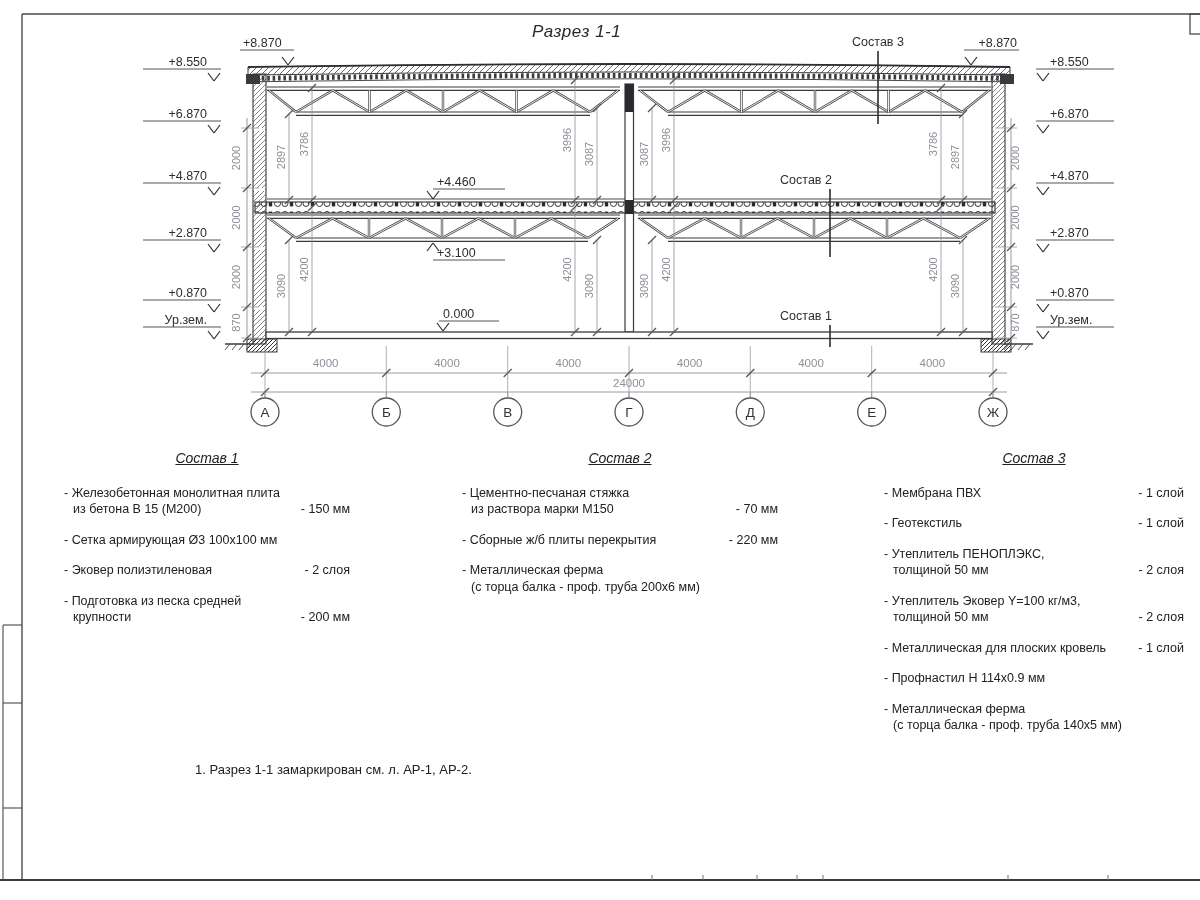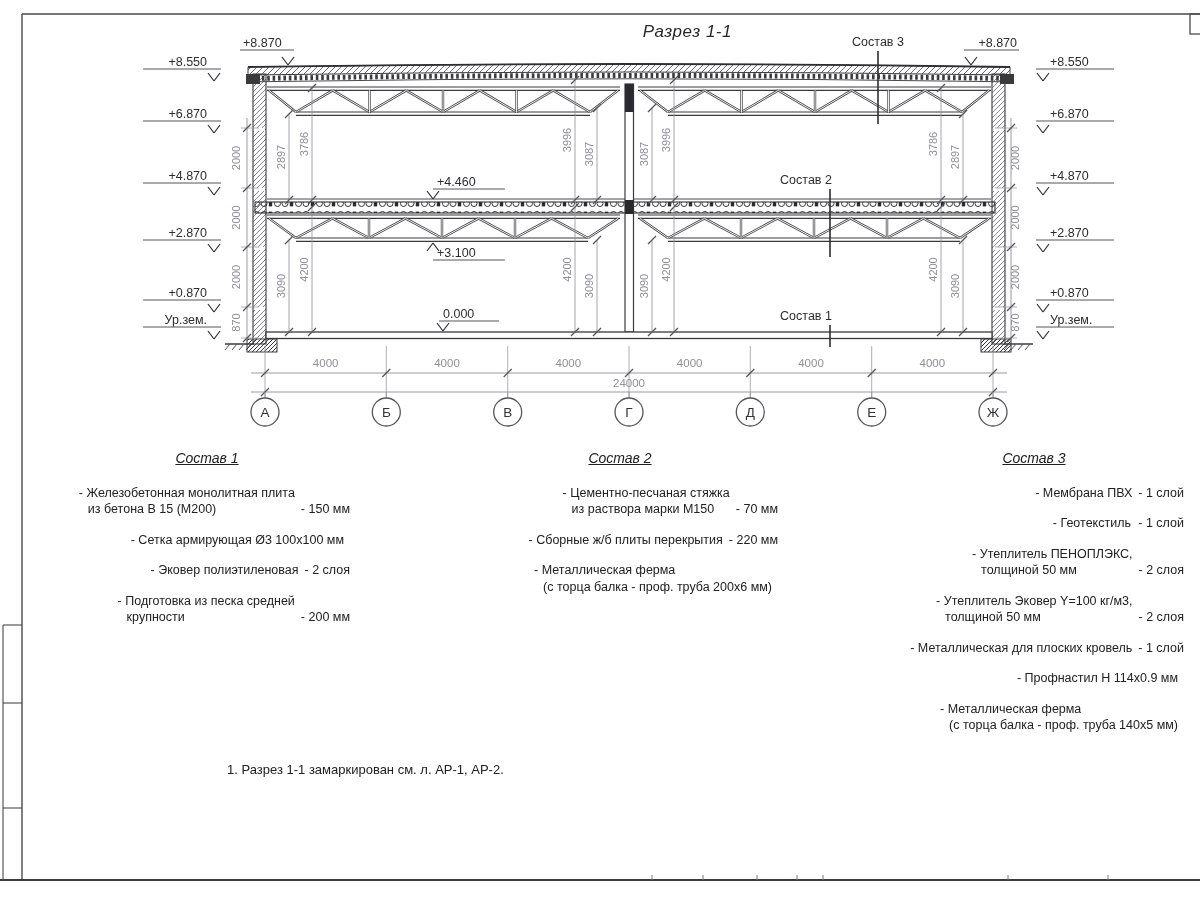--- a/index.html
+++ b/index.html
@@ -1,30 +1,30 @@
 <!DOCTYPE html>
 <html><head>
 <meta charset="utf-8">
 <style>
   html,body{margin:0;padding:0;background:#fff;}
   .sheet{position:relative;width:1200px;height:900px;background:#fff;overflow:hidden;
          font-family:"Liberation Sans","DejaVu Sans",sans-serif;color:#2d2d30;}
   svg{position:absolute;left:0;top:0;}
-  .title{position:absolute;left:532px;top:22px;width:200px;text-align:right;
+  .title{position:absolute;left:532px;top:22px;width:200px;text-align:left;
          font-style:italic;font-size:17px;letter-spacing:.5px;color:#28282c;}
   .comp{position:absolute;top:450px;font-size:12.5px;line-height:16.5px;color:#212124;}
   .comp-0{left:64px;width:286px;}
   .comp-1{left:462px;width:316px;}
   .comp-2{left:884px;width:300px;}
   .ch{text-align:center;font-style:italic;text-decoration:underline;font-size:14px;
       margin-bottom:18px;color:#212124;}
-  .ci{display:flex;justify-content:flex-end;align-items:flex-end;margin-bottom:14px;}
+  .ci{display:flex;justify-content:space-between;align-items:flex-end;margin-bottom:14px;}
   .cn{white-space:pre-line;text-indent:-9px;padding-left:9px;}
   .cv{white-space:nowrap;padding-left:6px;}
-  .note{position:absolute;left:195px;top:762px;font-size:13px;color:#212124;margin-left:32px;}
+  .note{position:absolute;left:195px;top:762px;font-size:13px;color:#212124;}
 </style>
 </head>
 <body>
 
 <div class="sheet">
   <svg id="drawing" width="1200" height="900" viewBox="0 0 1200 900">
       <defs>
         <pattern id="hatch" width="6" height="6" patternUnits="userSpaceOnUse">
           <path d="M-1,7 L7,-1" stroke="#5a5a60" stroke-width="0.9" fill="none"></path>
         </pattern>

